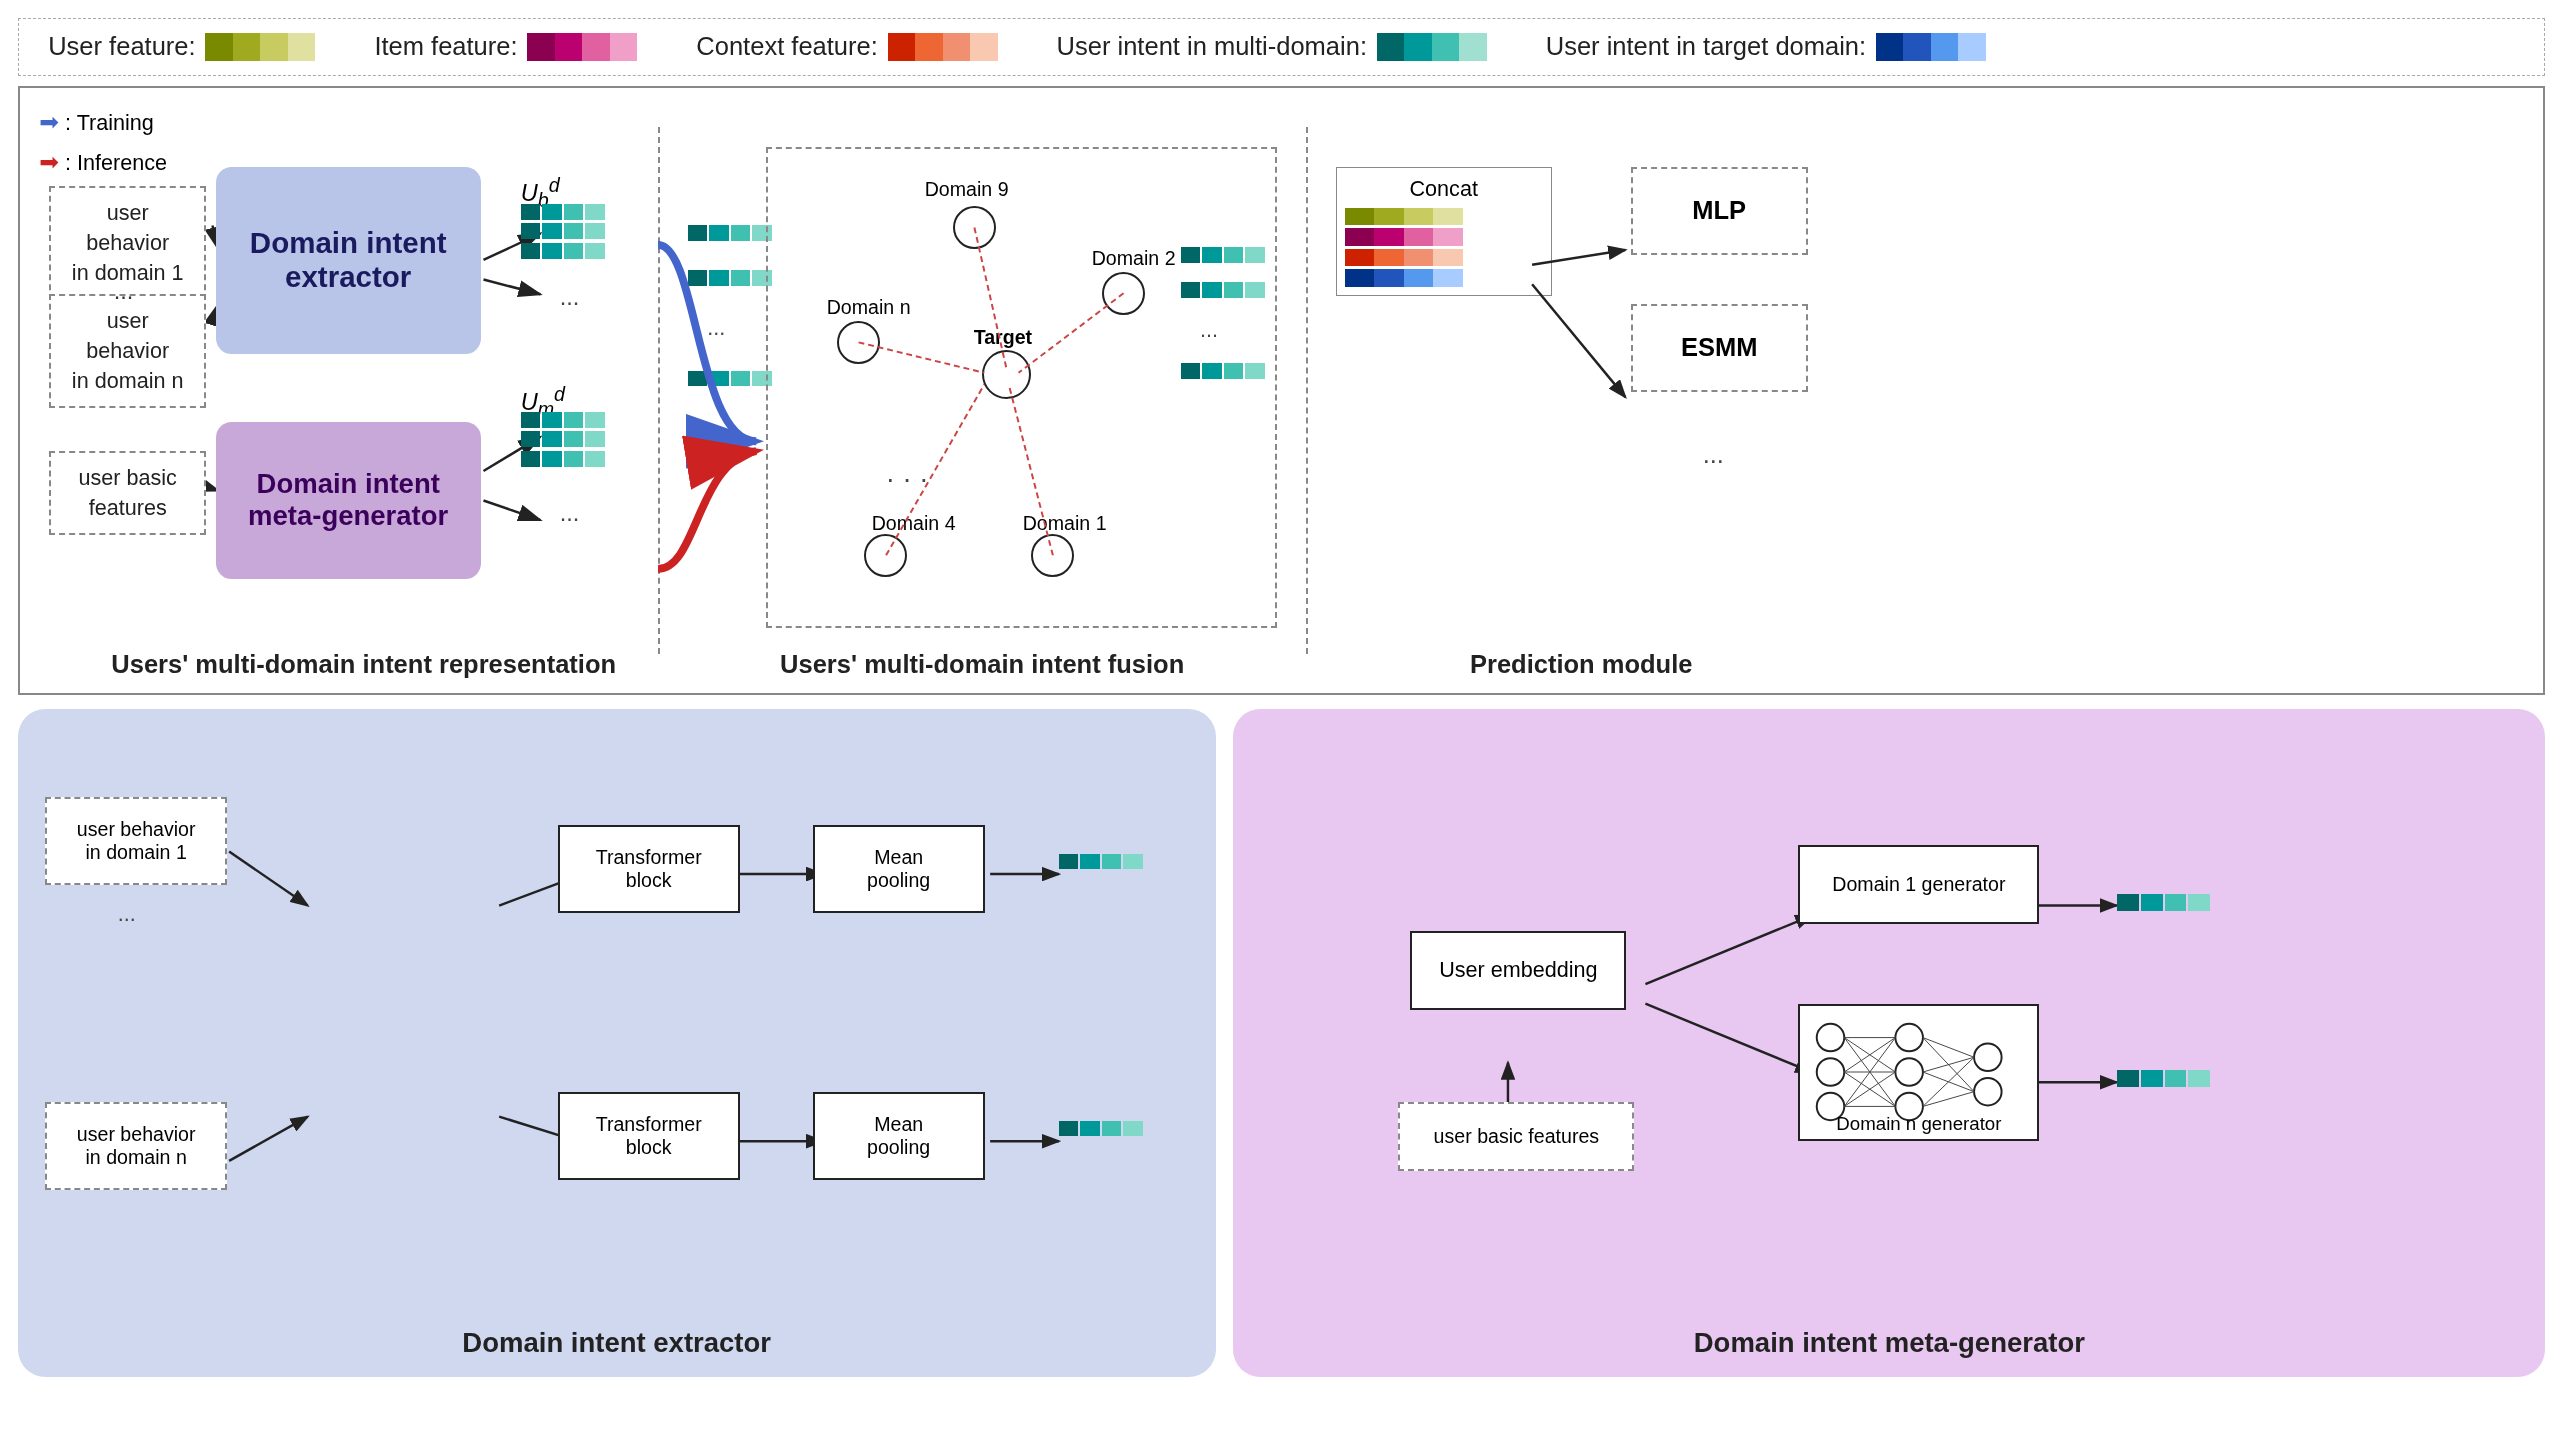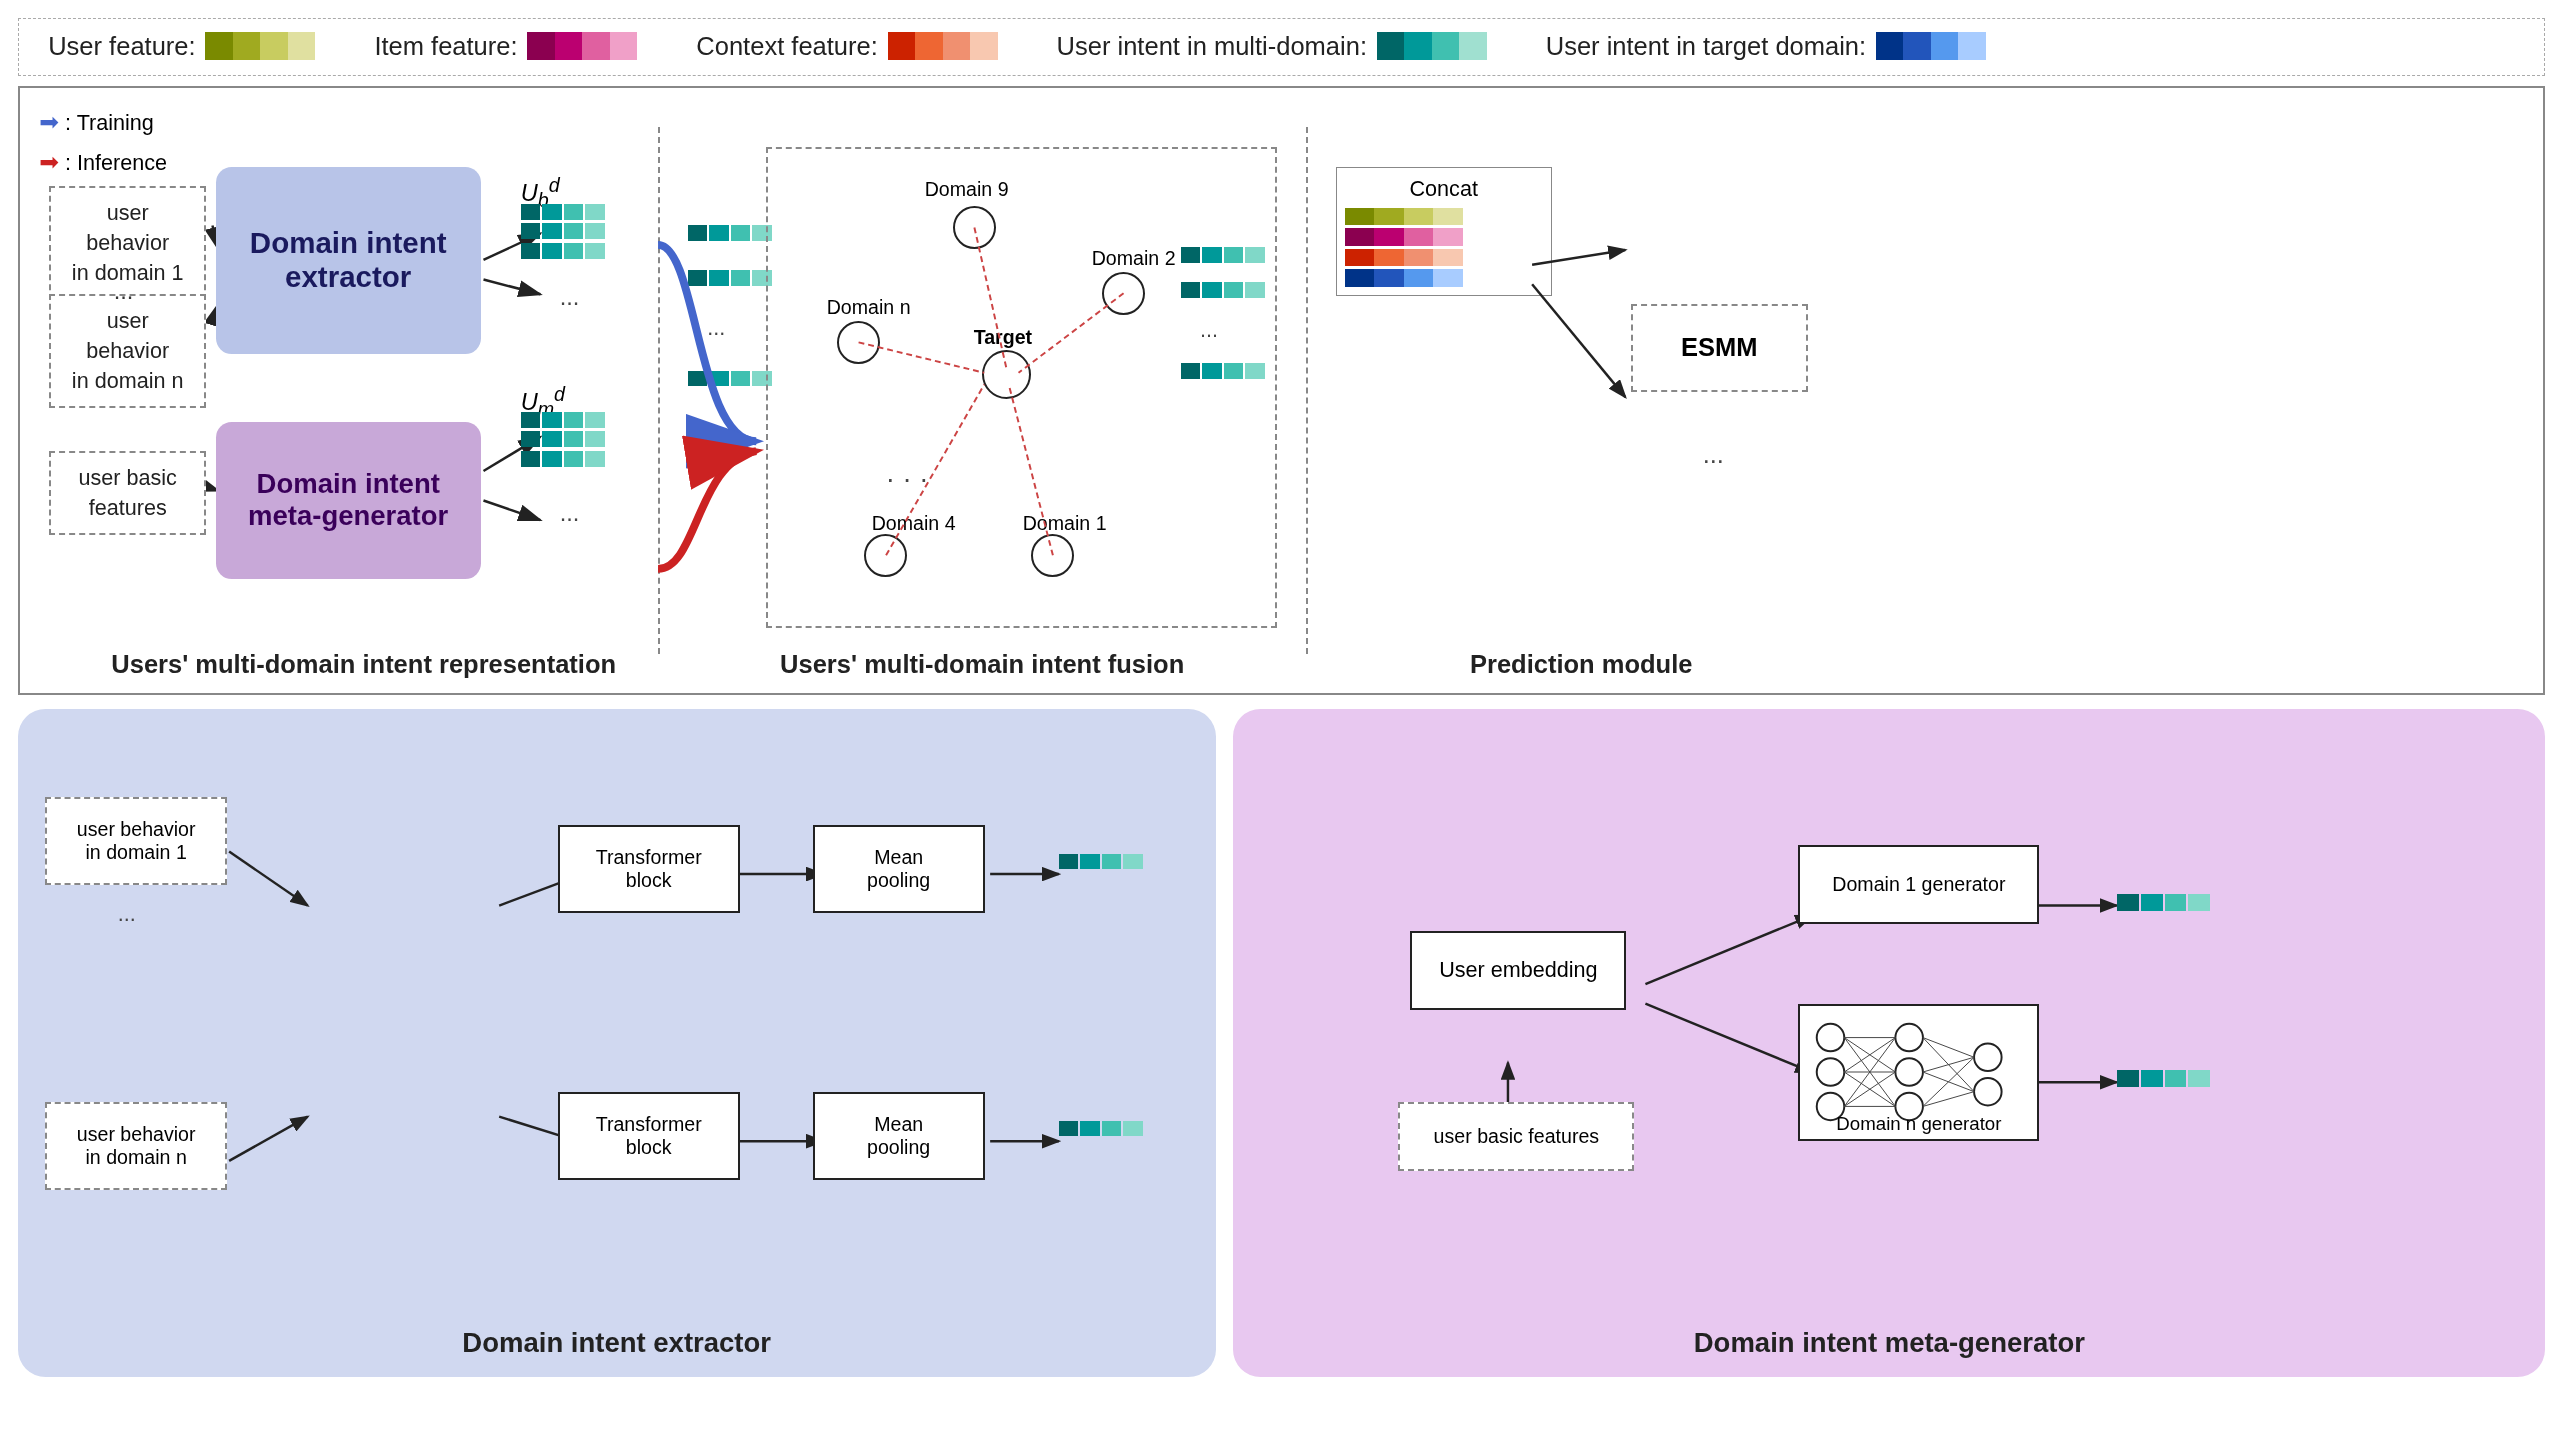--- a/index.html
+++ b/index.html
@@ -16,20 +16,21 @@
     .legend-bar {
       display: flex;
       align-items: center;
       border: 1.5px dashed #aaa;
       margin: 17.7px 17.7px 9.8px 17.7px;
       padding: 13.7px 29.5px;
       gap: 59px;
     }
     .legend-item {
       display: flex;
+      align-items: center;
       gap: 9.8px;
       font-size: 25.5px;
       color: #222;
     }
     .color-swatch {
       display: flex;
       gap: 0;
       height: 27.5px;
     }
     .swatch-block {
@@ -474,20 +475,23 @@
         <div style="width:29.5px;height:17.7px;background:#f8c8b0;"></div>
     </div>
     <div style="display:flex;gap:0;">
       <div style="width:29.5px;height:17.7px;background:#003388;"></div>
         <div style="width:29.5px;height:17.7px;background:#2255bb;"></div>
         <div style="width:29.5px;height:17.7px;background:#5599ee;"></div>
         <div style="width:29.5px;height:17.7px;background:#a8ccff;"></div>
     </div>
   </div>
 
+  <div class="predict-box" style="left:1611px;top:79px;width:177px;height:88px;">
+    <span>MLP</span>
+  </div>
 
   <div class="predict-box" style="left:1611px;top:216px;width:177px;height:88px;">
     <span>ESMM</span>
   </div>
 
   <div style="position:absolute;left:1683px;top:352px;font-size:25.5px;color:#444;">
     <span>...</span>
   </div>
 
   <svg style="position:absolute;left:1296px;top:59px;width:393px;height:412px;" viewBox="0 0 400 420" width="393" height="412">

